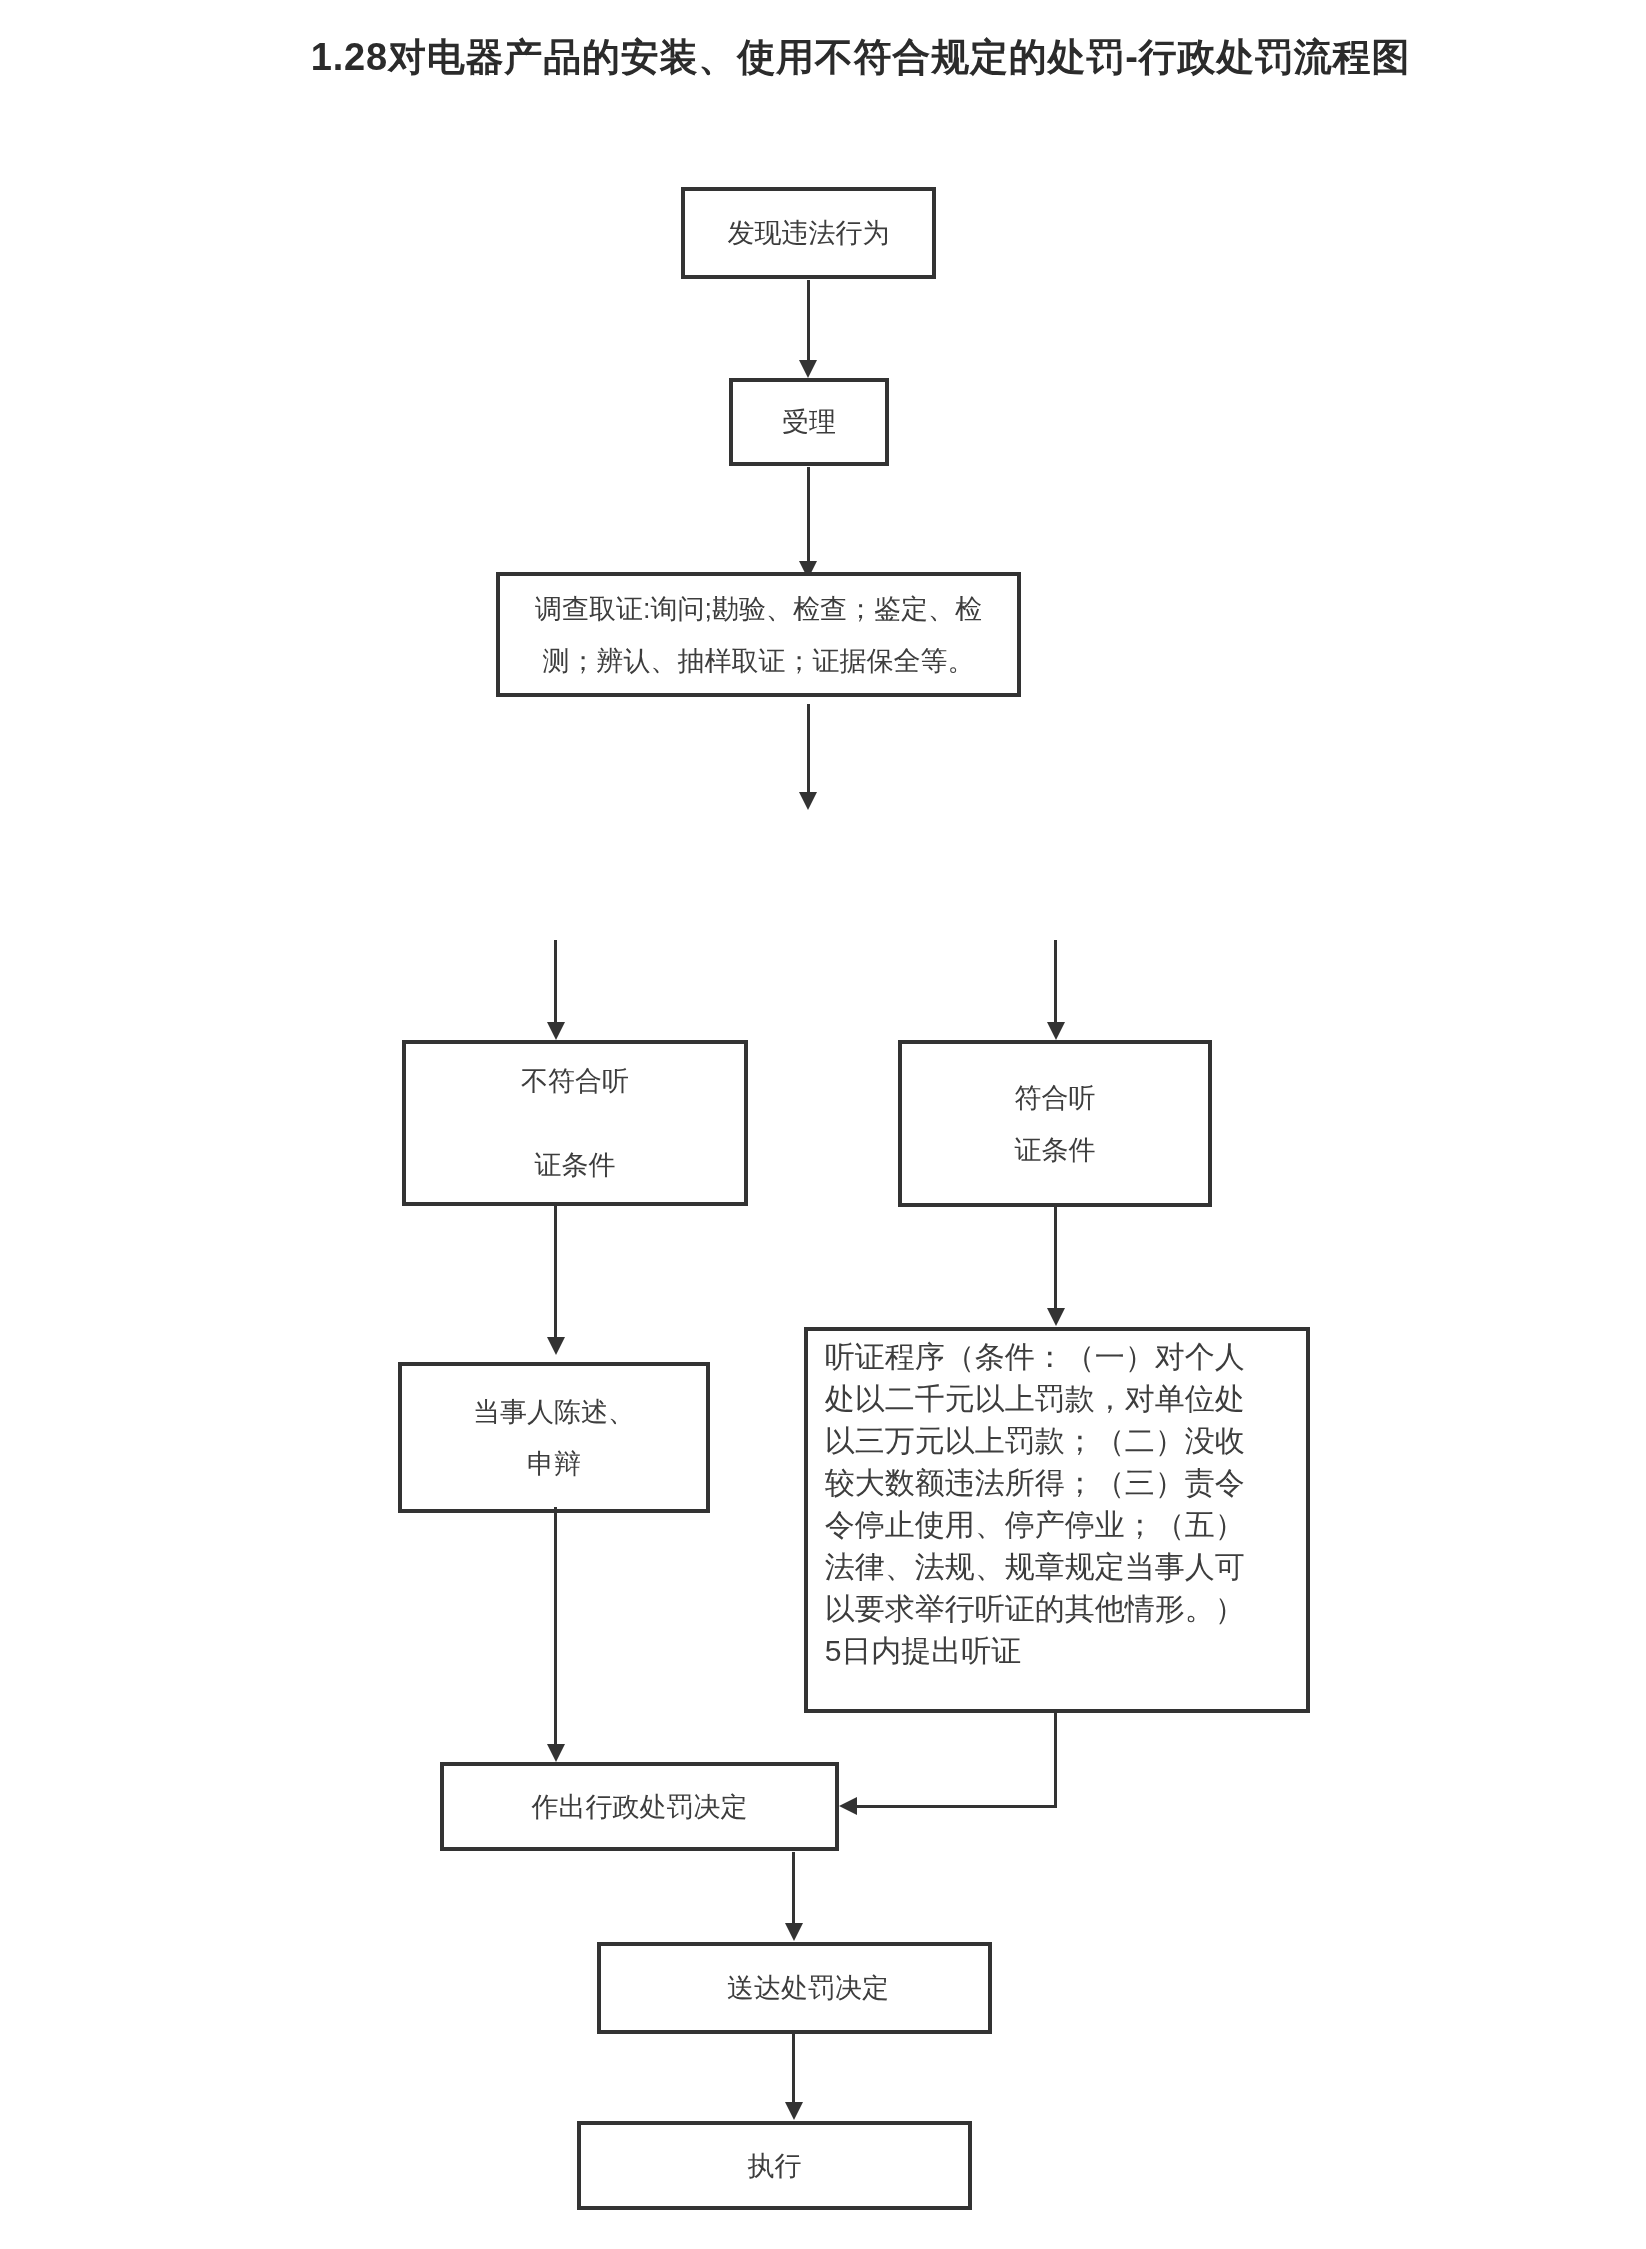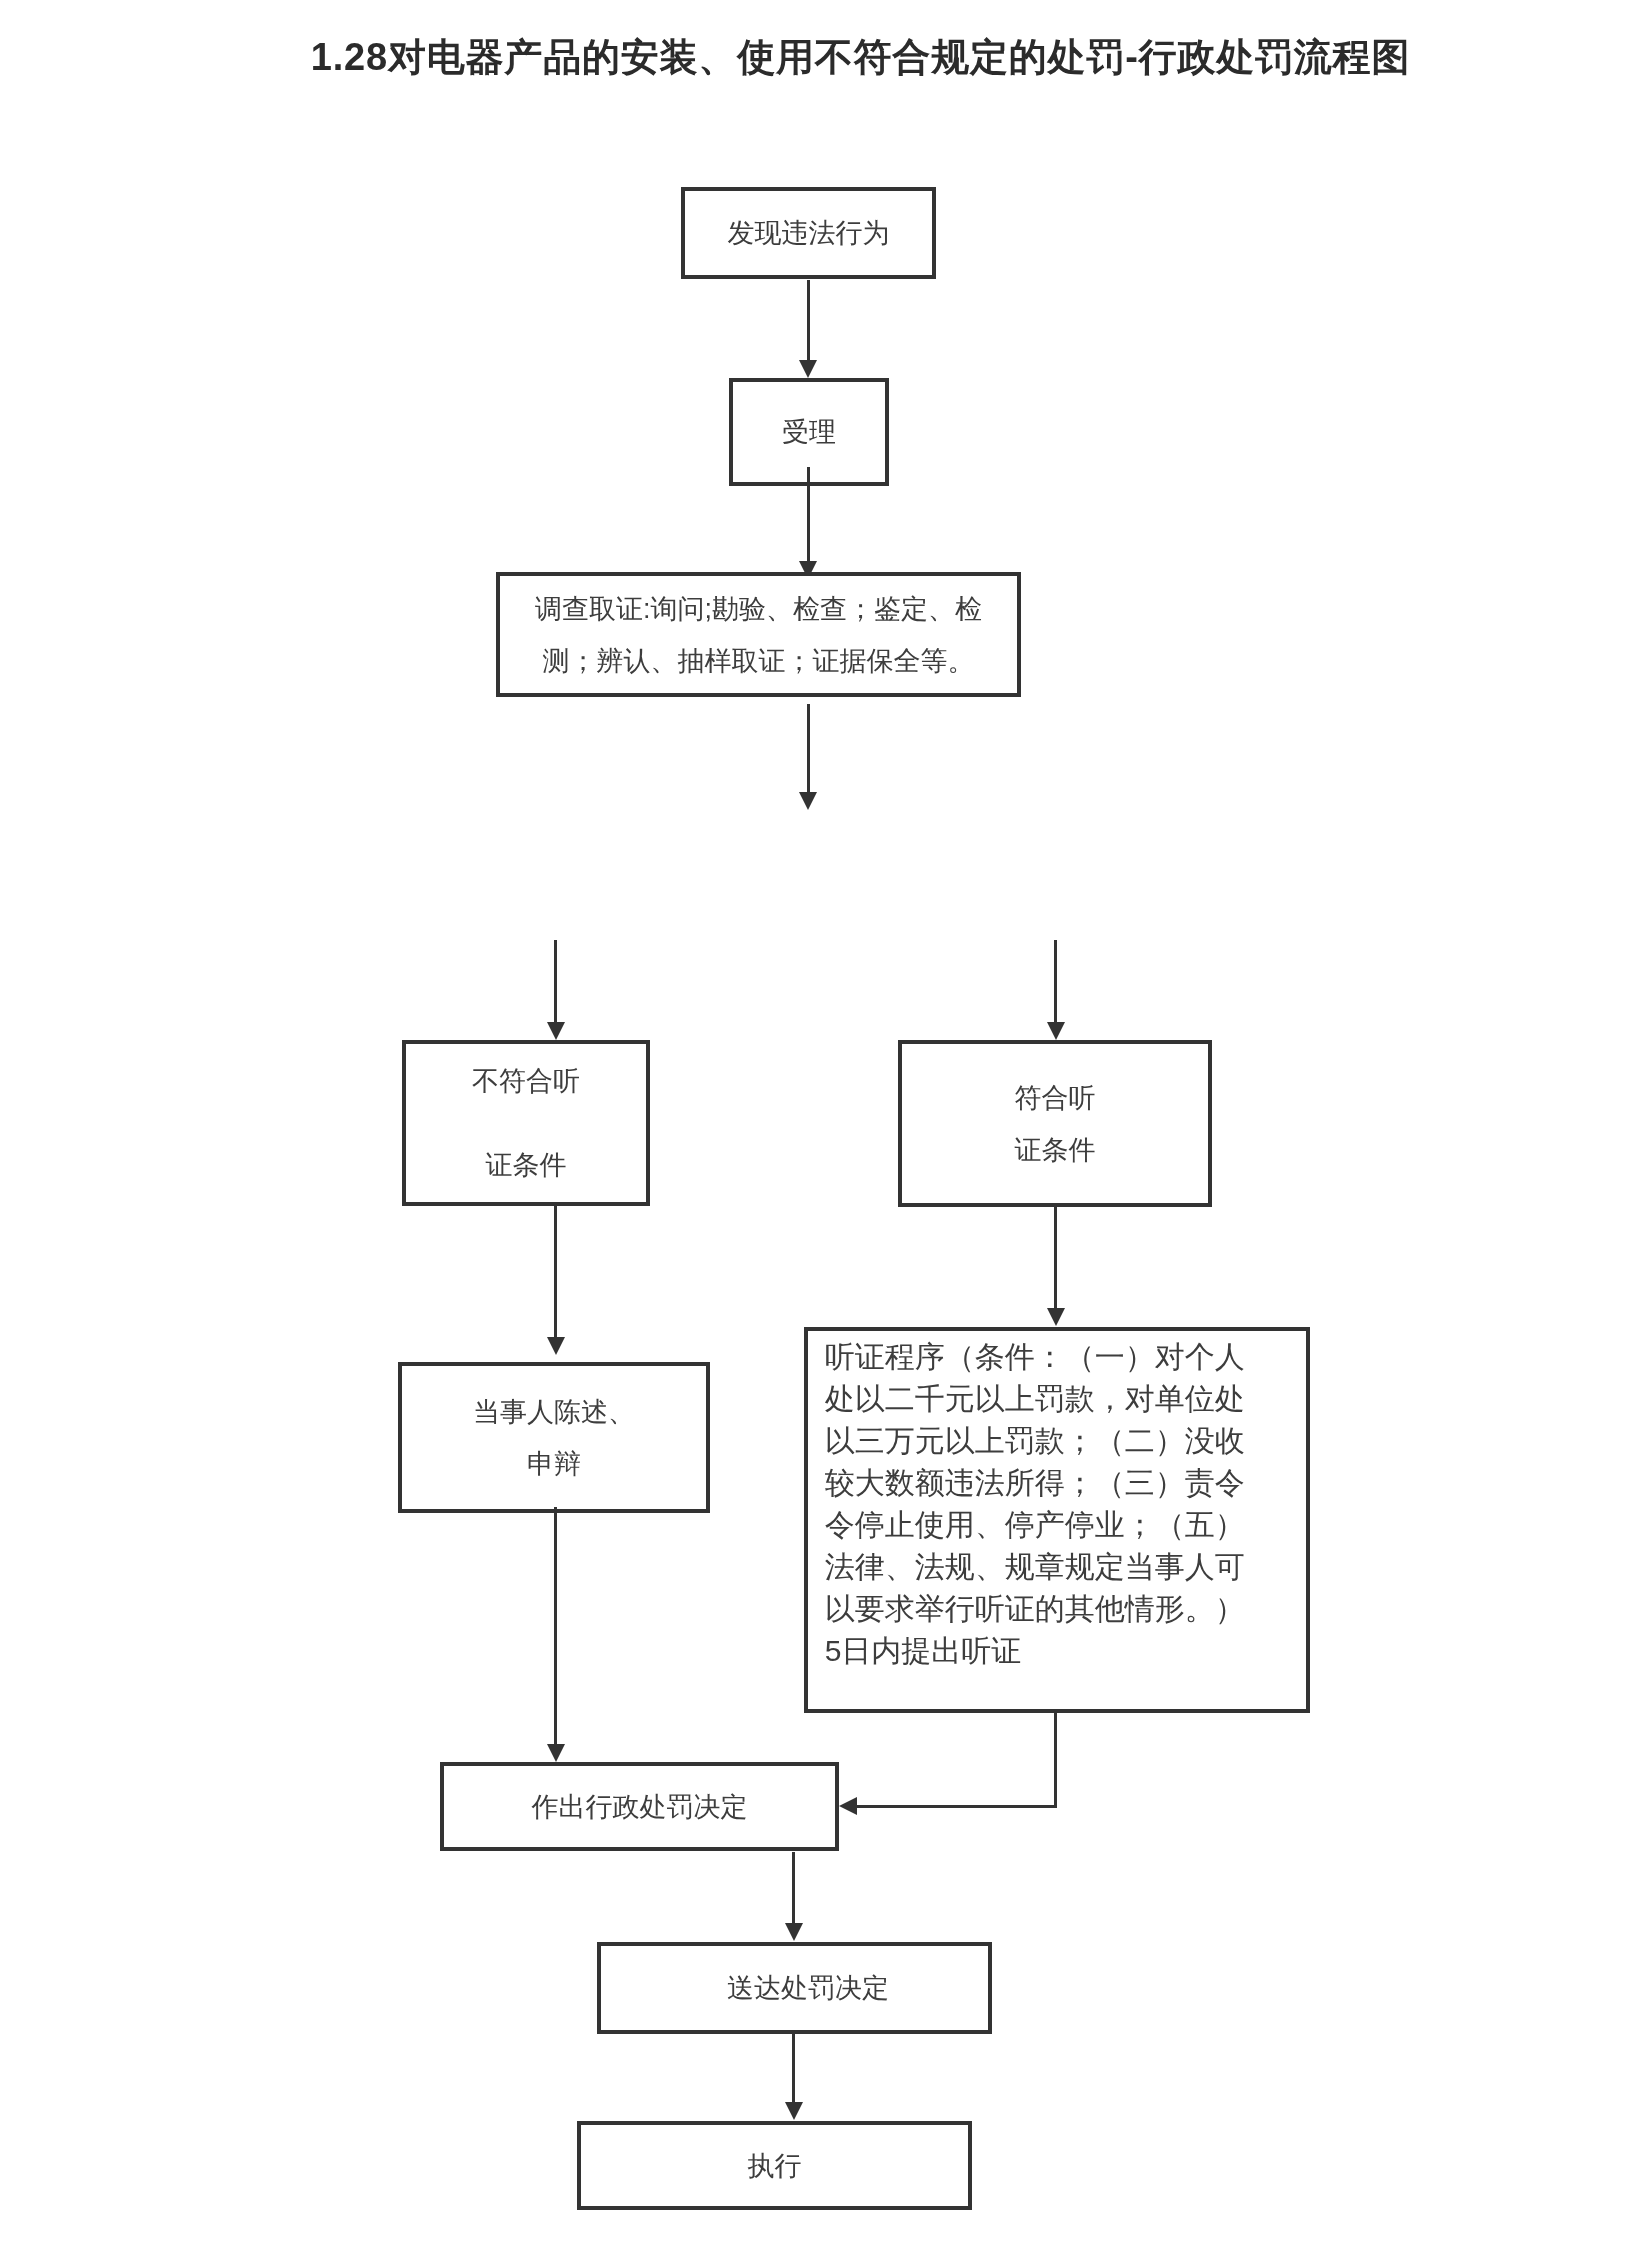--- a/index.html
+++ b/index.html
@@ -64,21 +64,21 @@
 
   <div class="title">1.28对电器产品的安装、使用不符合规定的处罚-行政处罚流程图</div>
 
   <div class="node" style="left:681px;top:187px;width:255px;height:92px;">
     <div>发现违法行为</div>
   </div>
 
   <div class="vline" style="left:807px;top:280px;height:83px;"></div>
   <div class="arrow-down" style="left:799px;top:360px;"></div>
 
-  <div class="node" style="left:729px;top:378px;width:160px;height:108px;">
+  <div class="node" style="left:729px;top:378px;width:160px;height:88px;">
     <div>受理</div>
   </div>
 
   <div class="vline" style="left:807px;top:467px;height:97px;"></div>
   <div class="arrow-down" style="left:799px;top:561px;"></div>
 
   <div class="node" style="left:496px;top:572px;width:525px;height:125px;">
     <div>调查取证:询问;勘验、检查；鉴定、检</div>
     <div>测；辨认、抽样取证；证据保全等。</div>
   </div>
@@ -86,21 +86,21 @@
   <div class="vline" style="left:807px;top:704px;height:89px;"></div>
   <div class="arrow-down" style="left:799px;top:792px;"></div>
 
 
   <div class="vline" style="left:554px;top:940px;height:83px;"></div>
   <div class="arrow-down" style="left:547px;top:1022px;"></div>
 
   <div class="vline" style="left:1054px;top:940px;height:83px;"></div>
   <div class="arrow-down" style="left:1047px;top:1022px;"></div>
 
-  <div class="node" style="left:402px;top:1040px;width:248px;height:166px;gap:32px;">
+  <div class="node" style="left:402px;top:1040px;width:346px;height:166px;gap:32px;">
     <div>不符合听</div>
     <div>证条件</div>
   </div>
 
   <div class="node" style="left:898px;top:1040px;width:314px;height:167px;">
     <div>符合听</div>
     <div>证条件</div>
   </div>
 
   <div class="vline" style="left:554px;top:1206px;height:133px;"></div>

